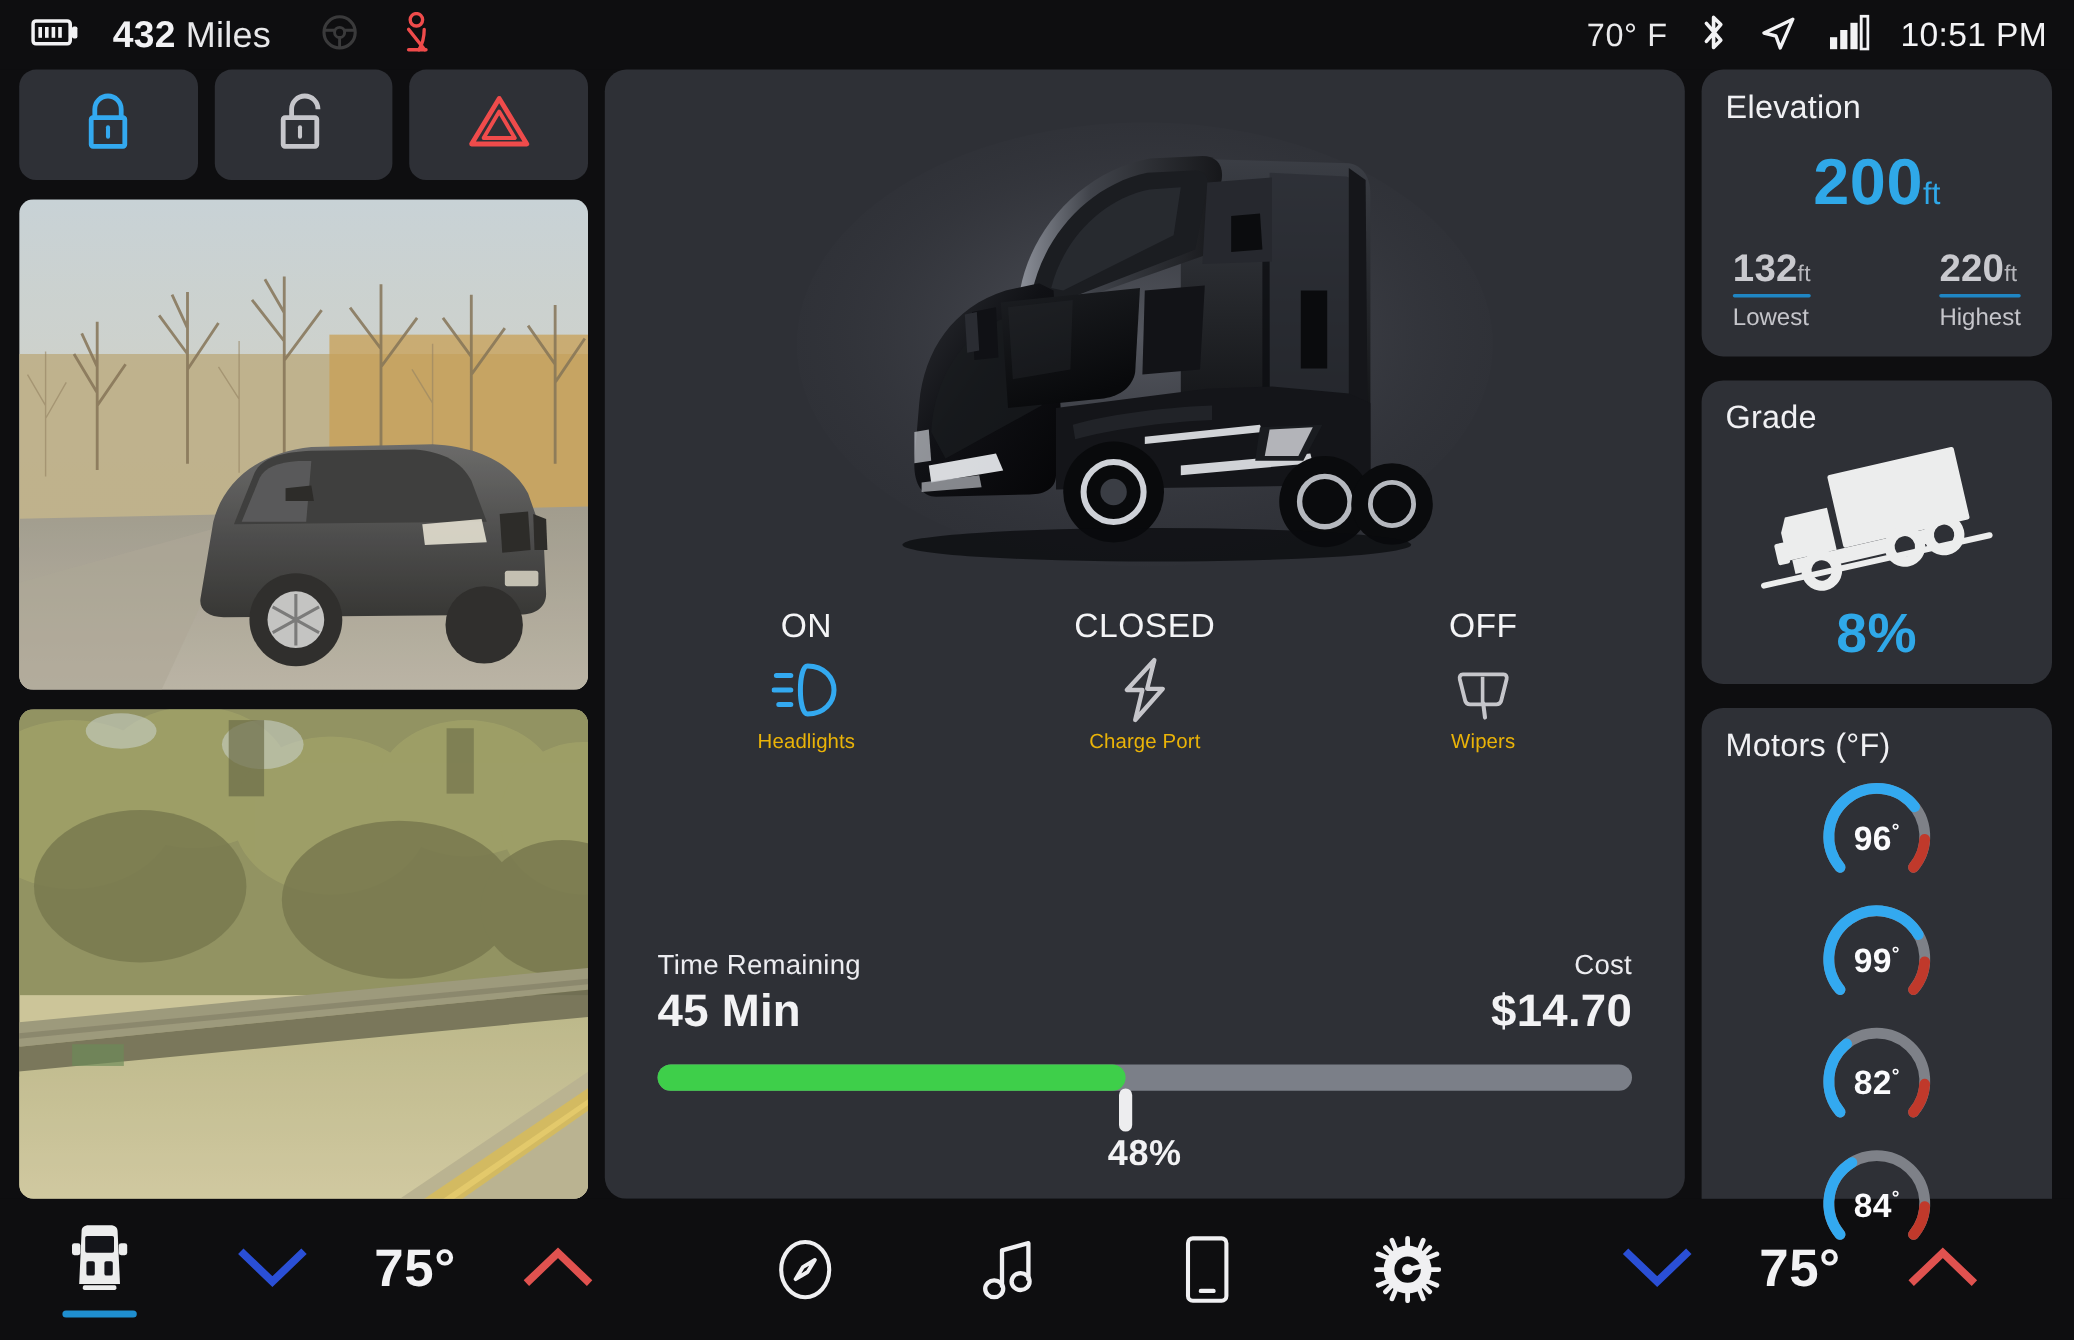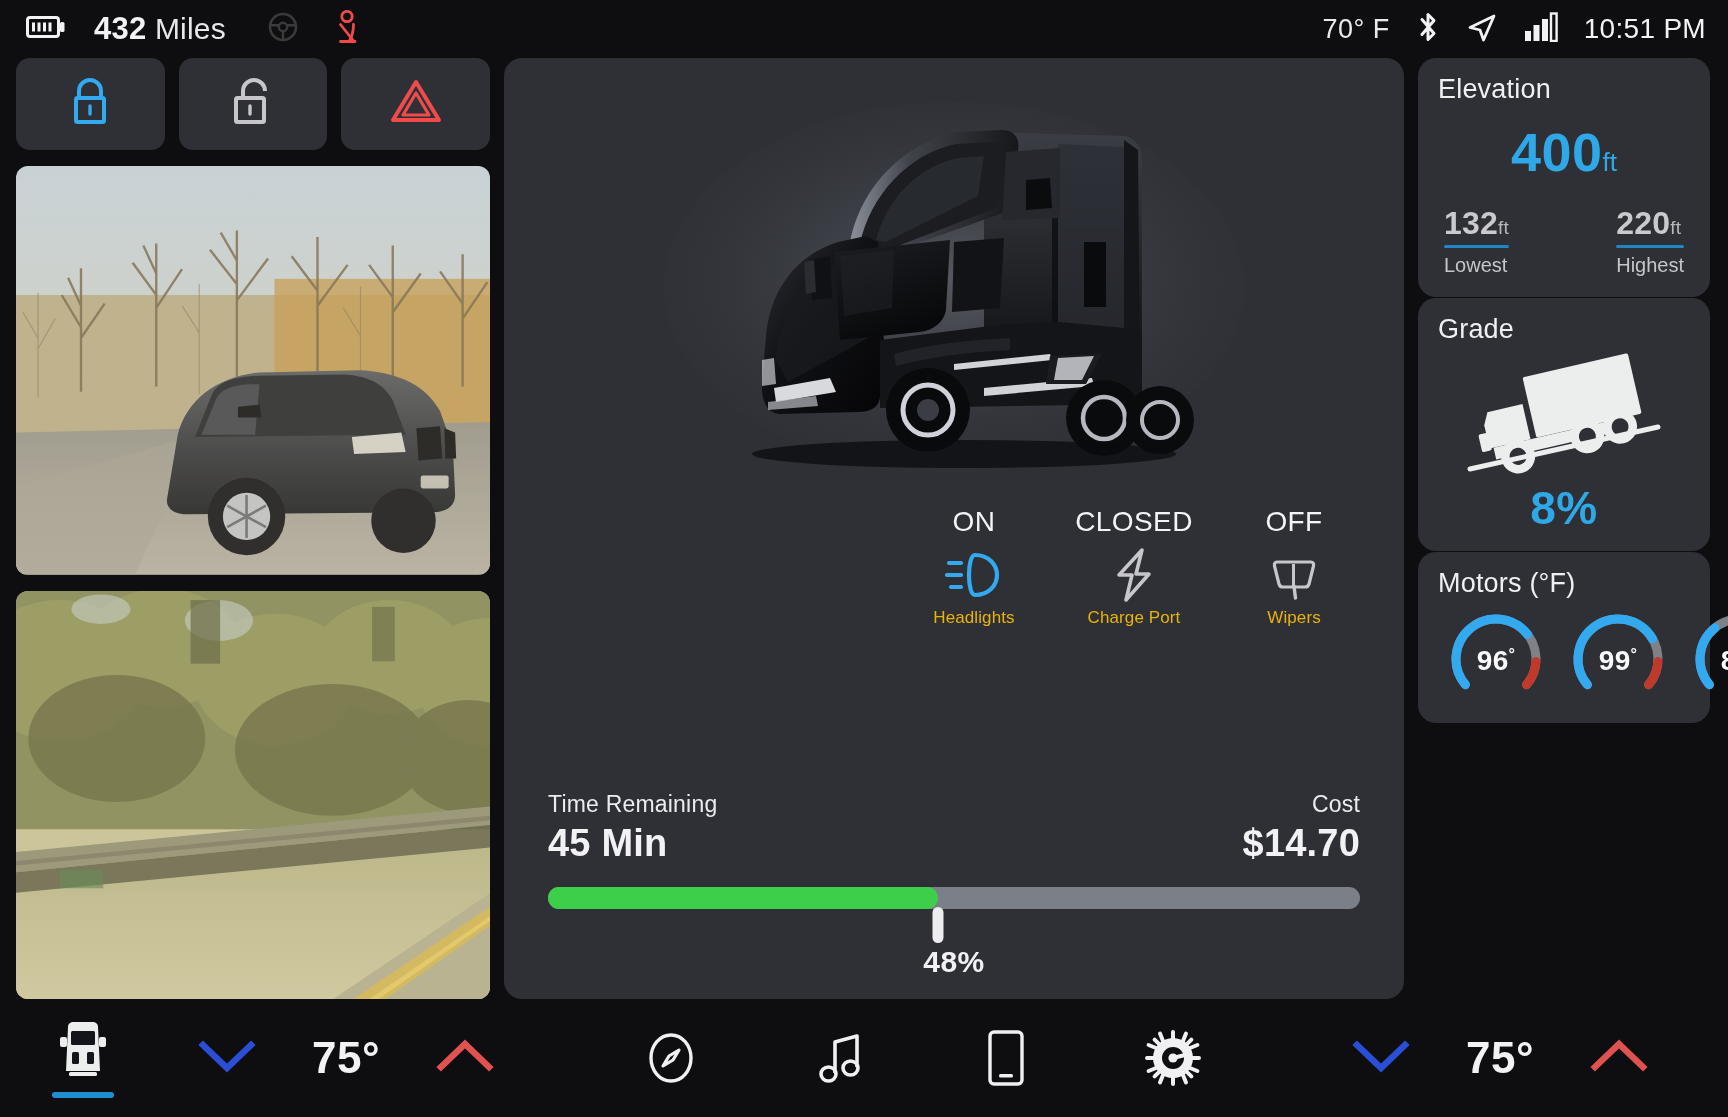--- a/index.html
+++ b/index.html
@@ -29,21 +29,21 @@
   .ic { display:block; }
 
   
   .content {
     flex:1 1 auto; display:flex; gap:14px;
     padding:0 18px 0 16px;
     min-height:0;
   }
   .col-left { width:474px; flex:0 0 474px; display:flex; flex-direction:column; gap:16px; }
   .col-center { flex:1 1 auto; display:flex; }
-  .col-right { width:292px; flex:0 0 292px; display:flex; flex-direction:column; gap:1px; }
+  .col-right { width:292px; flex:0 0 292px; display:flex; flex-direction:column; gap:20px; }
 
   
   .quickrow { display:flex; gap:14px; height:92px; flex:0 0 92px; }
   .qbtn {
     flex:1 1 0; background:#2e3036; border-radius:14px;
     display:flex; align-items:center; justify-content:center;
     cursor:pointer;
   }
 
   
@@ -52,21 +52,21 @@
 
   
   .centercard {
     flex:1 1 auto; background:#2e3036; border-radius:18px;
     display:flex; flex-direction:column; padding:14px 30px 20px;
     min-width:0;
   }
   .truckart { flex:0 0 440px; display:flex; align-items:center; justify-content:center; position:relative; }
   .truckart svg { width:600px; height:400px; }
 
-  .statusrow { display:flex; justify-content:flex-end; margin-top:-6px; }
+  .statusrow { display:flex; justify-content:center; gap:122px; margin-top:-6px; }
   .statitem { display:flex; flex-direction:column; align-items:center; width:160px; cursor:pointer; }
   .stat-state { font-size:28px; font-weight:400; letter-spacing:.4px; color:#f4f4f6; }
   .stat-icon { height:62px; display:flex; align-items:center; justify-content:center; margin-top:6px; }
   .stat-label { font-size:17px; color:#eab308; margin-top:2px; letter-spacing:.1px; }
 
   .chargeblock { margin-top:auto; padding-top:18px; }
   .chargetop { display:flex; justify-content:space-between; align-items:flex-end; padding:0 14px; }
   .cb-k { font-size:23px; color:#ececf0; font-weight:400; letter-spacing:.2px; }
   .cb-v { font-size:38px; font-weight:700; letter-spacing:.2px; margin-top:4px; }
   .cb-right { text-align:right; }
@@ -94,21 +94,21 @@
   .elev-row { display:flex; justify-content:space-between; margin-top:22px; padding:0 6px 4px; }
   .elev-cell { }
   .elev-cell .n { font-size:32px; font-weight:700; color:#c9c9ce; letter-spacing:.2px; }
   .elev-cell .n .u2 { font-size:19px; font-weight:400; color:#b7b7bc; }
   .elev-ul { height:3px; background:#1f86c4; border-radius:2px; margin-top:3px; }
   .elev-cell .lab { font-size:20px; color:#c5c5ca; margin-top:6px; }
 
   .grade-art { display:flex; align-items:center; justify-content:center; margin-top:6px; }
   .grade-val { text-align:center; font-size:46px; font-weight:700; color:#2fa8e8; margin-top:2px; letter-spacing:.5px; }
 
-  .motor-grid { display:grid; grid-template-columns:1fr 1fr 1fr 1fr; gap:2px 6px; margin-top:8px; }
+  .motor-grid { display:grid; grid-template-columns:1fr; gap:2px 6px; margin-top:8px; }
   .gauge { position:relative; width:116px; height:100px; justify-self:center; }
   .gauge svg { width:116px; height:100px; display:block; }
   .gauge .gtext {
     position:absolute; left:0; right:0; top:38px; text-align:center;
     font-size:28px; font-weight:700; color:#fbfbfd; letter-spacing:.3px;
   }
   .gauge .gtext sup { font-size:16px; font-weight:700; vertical-align:super; }
 
   
   .bottombar {
@@ -478,21 +478,21 @@
           <div class="bar-pct">48%</div>
         </div>
       </div>
     </div>
 
     <div class="col-right">
 
       <div class="rcard">
         <div class="rtitle">Elevation</div>
         <div class="elev-main">
-          <span class="num">400</span><span class="u">ft</span>
+          <span class="num">200</span><span class="u">ft</span>
         </div>
         <div class="elev-row">
           <div class="elev-cell">
             <div class="n"><span>132</span><span class="u2">ft</span></div>
             <div class="elev-ul"></div>
             <div class="lab">Lowest</div>
           </div>
           <div class="elev-cell">
             <div class="n"><span>220</span><span class="u2">ft</span></div>
             <div class="elev-ul"></div>

